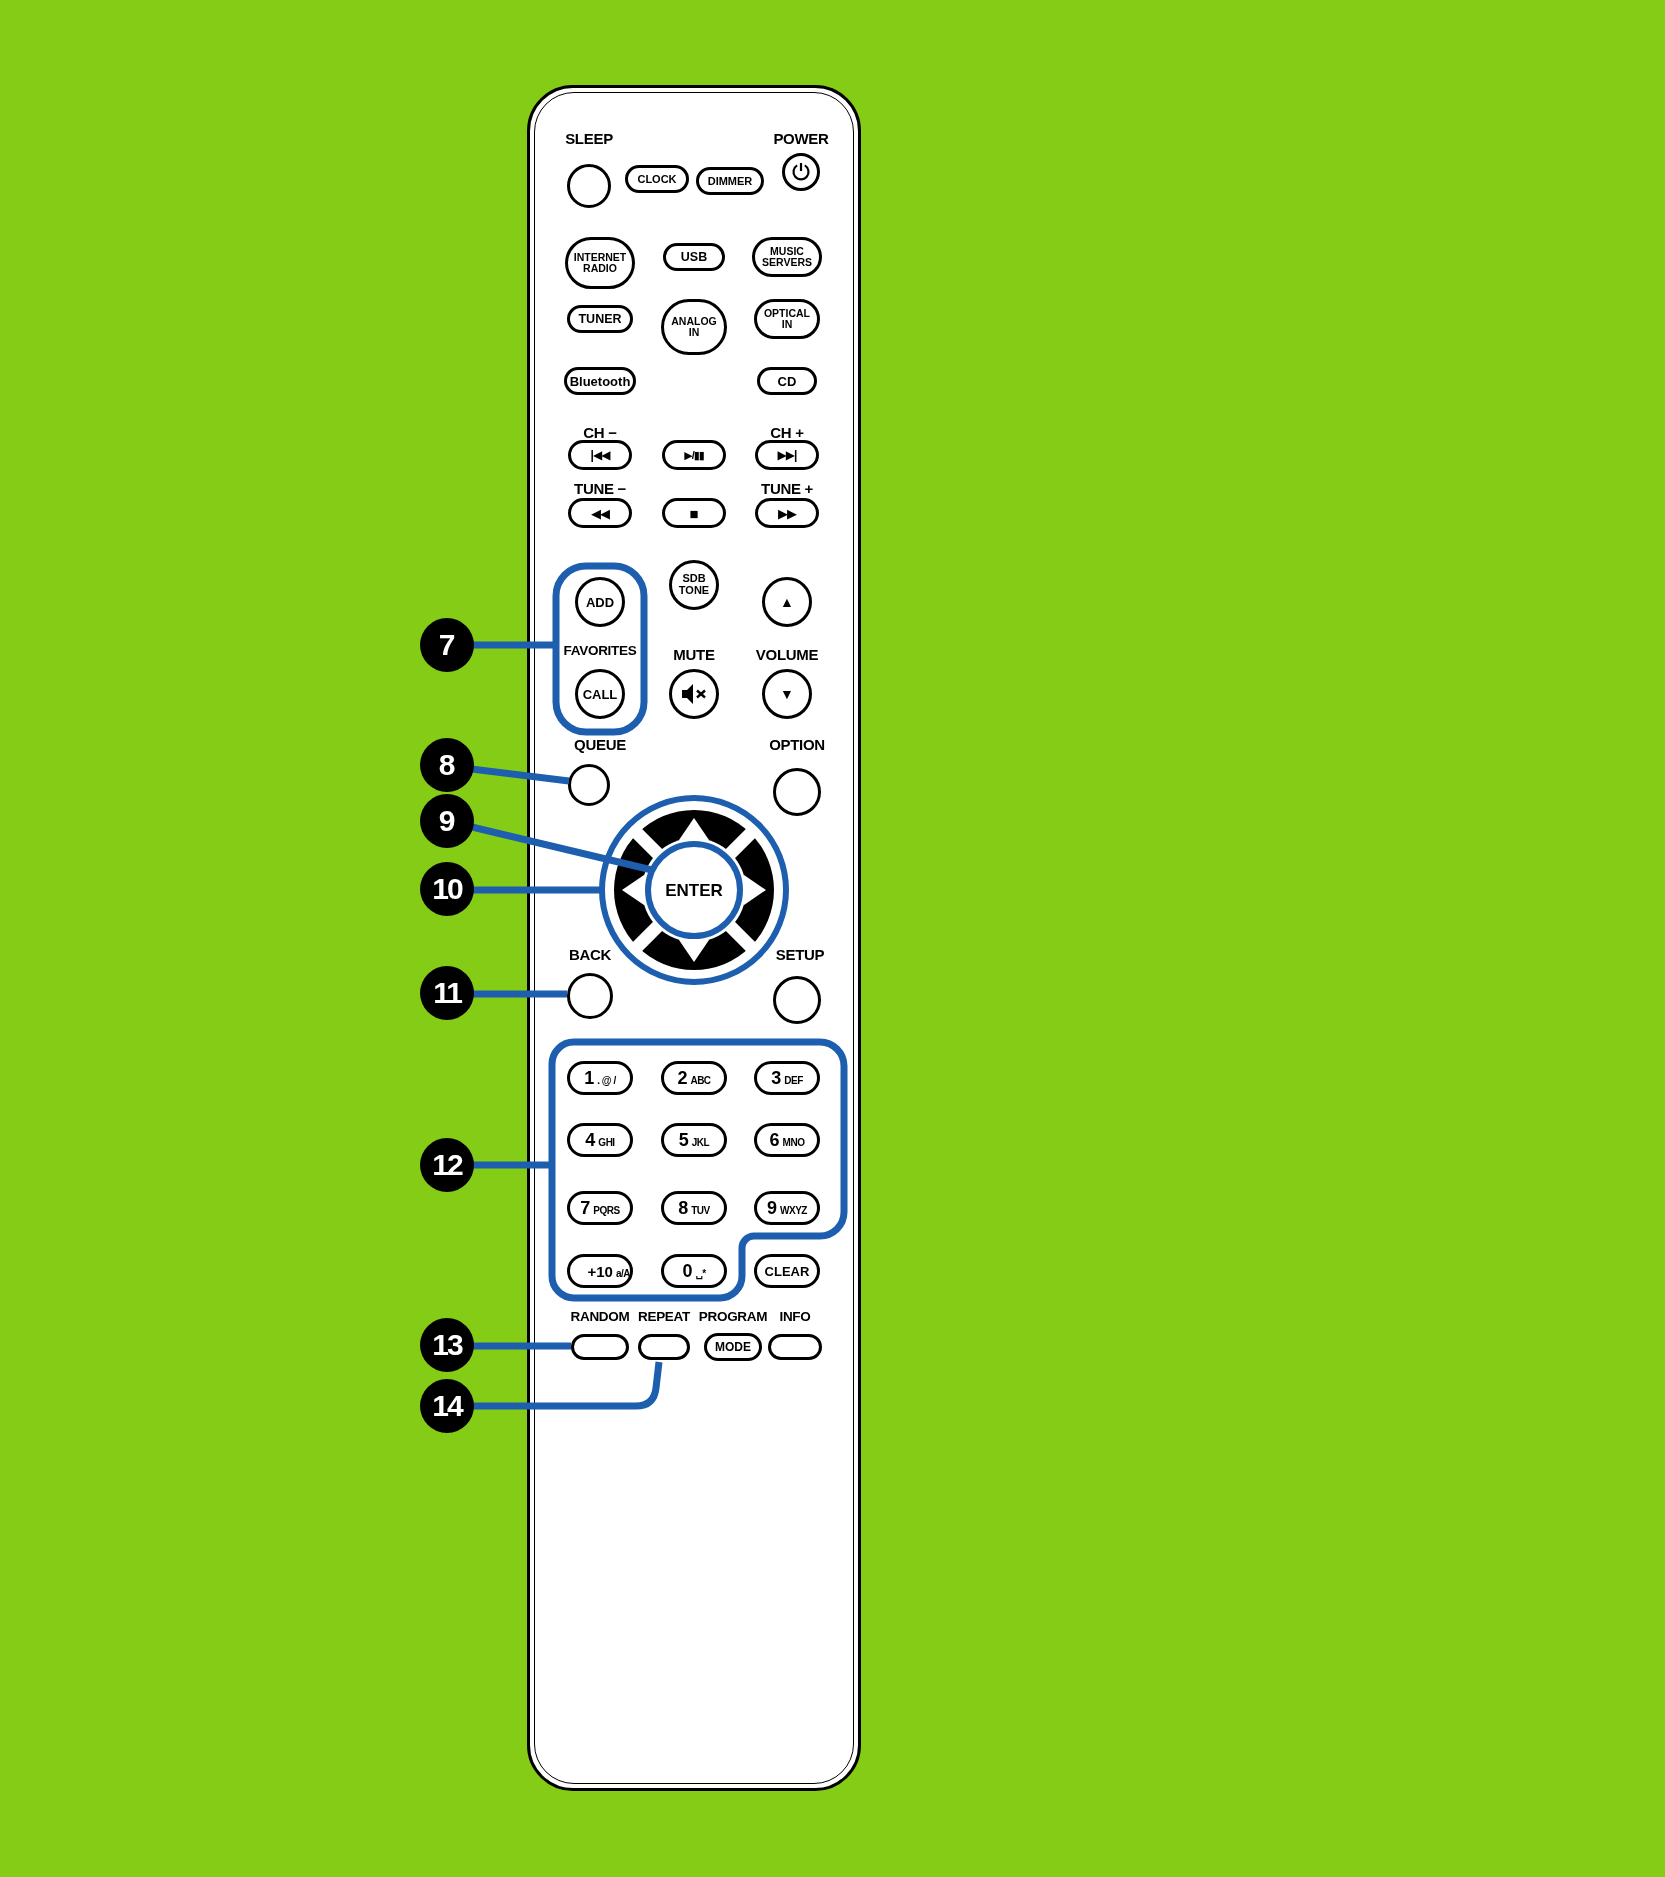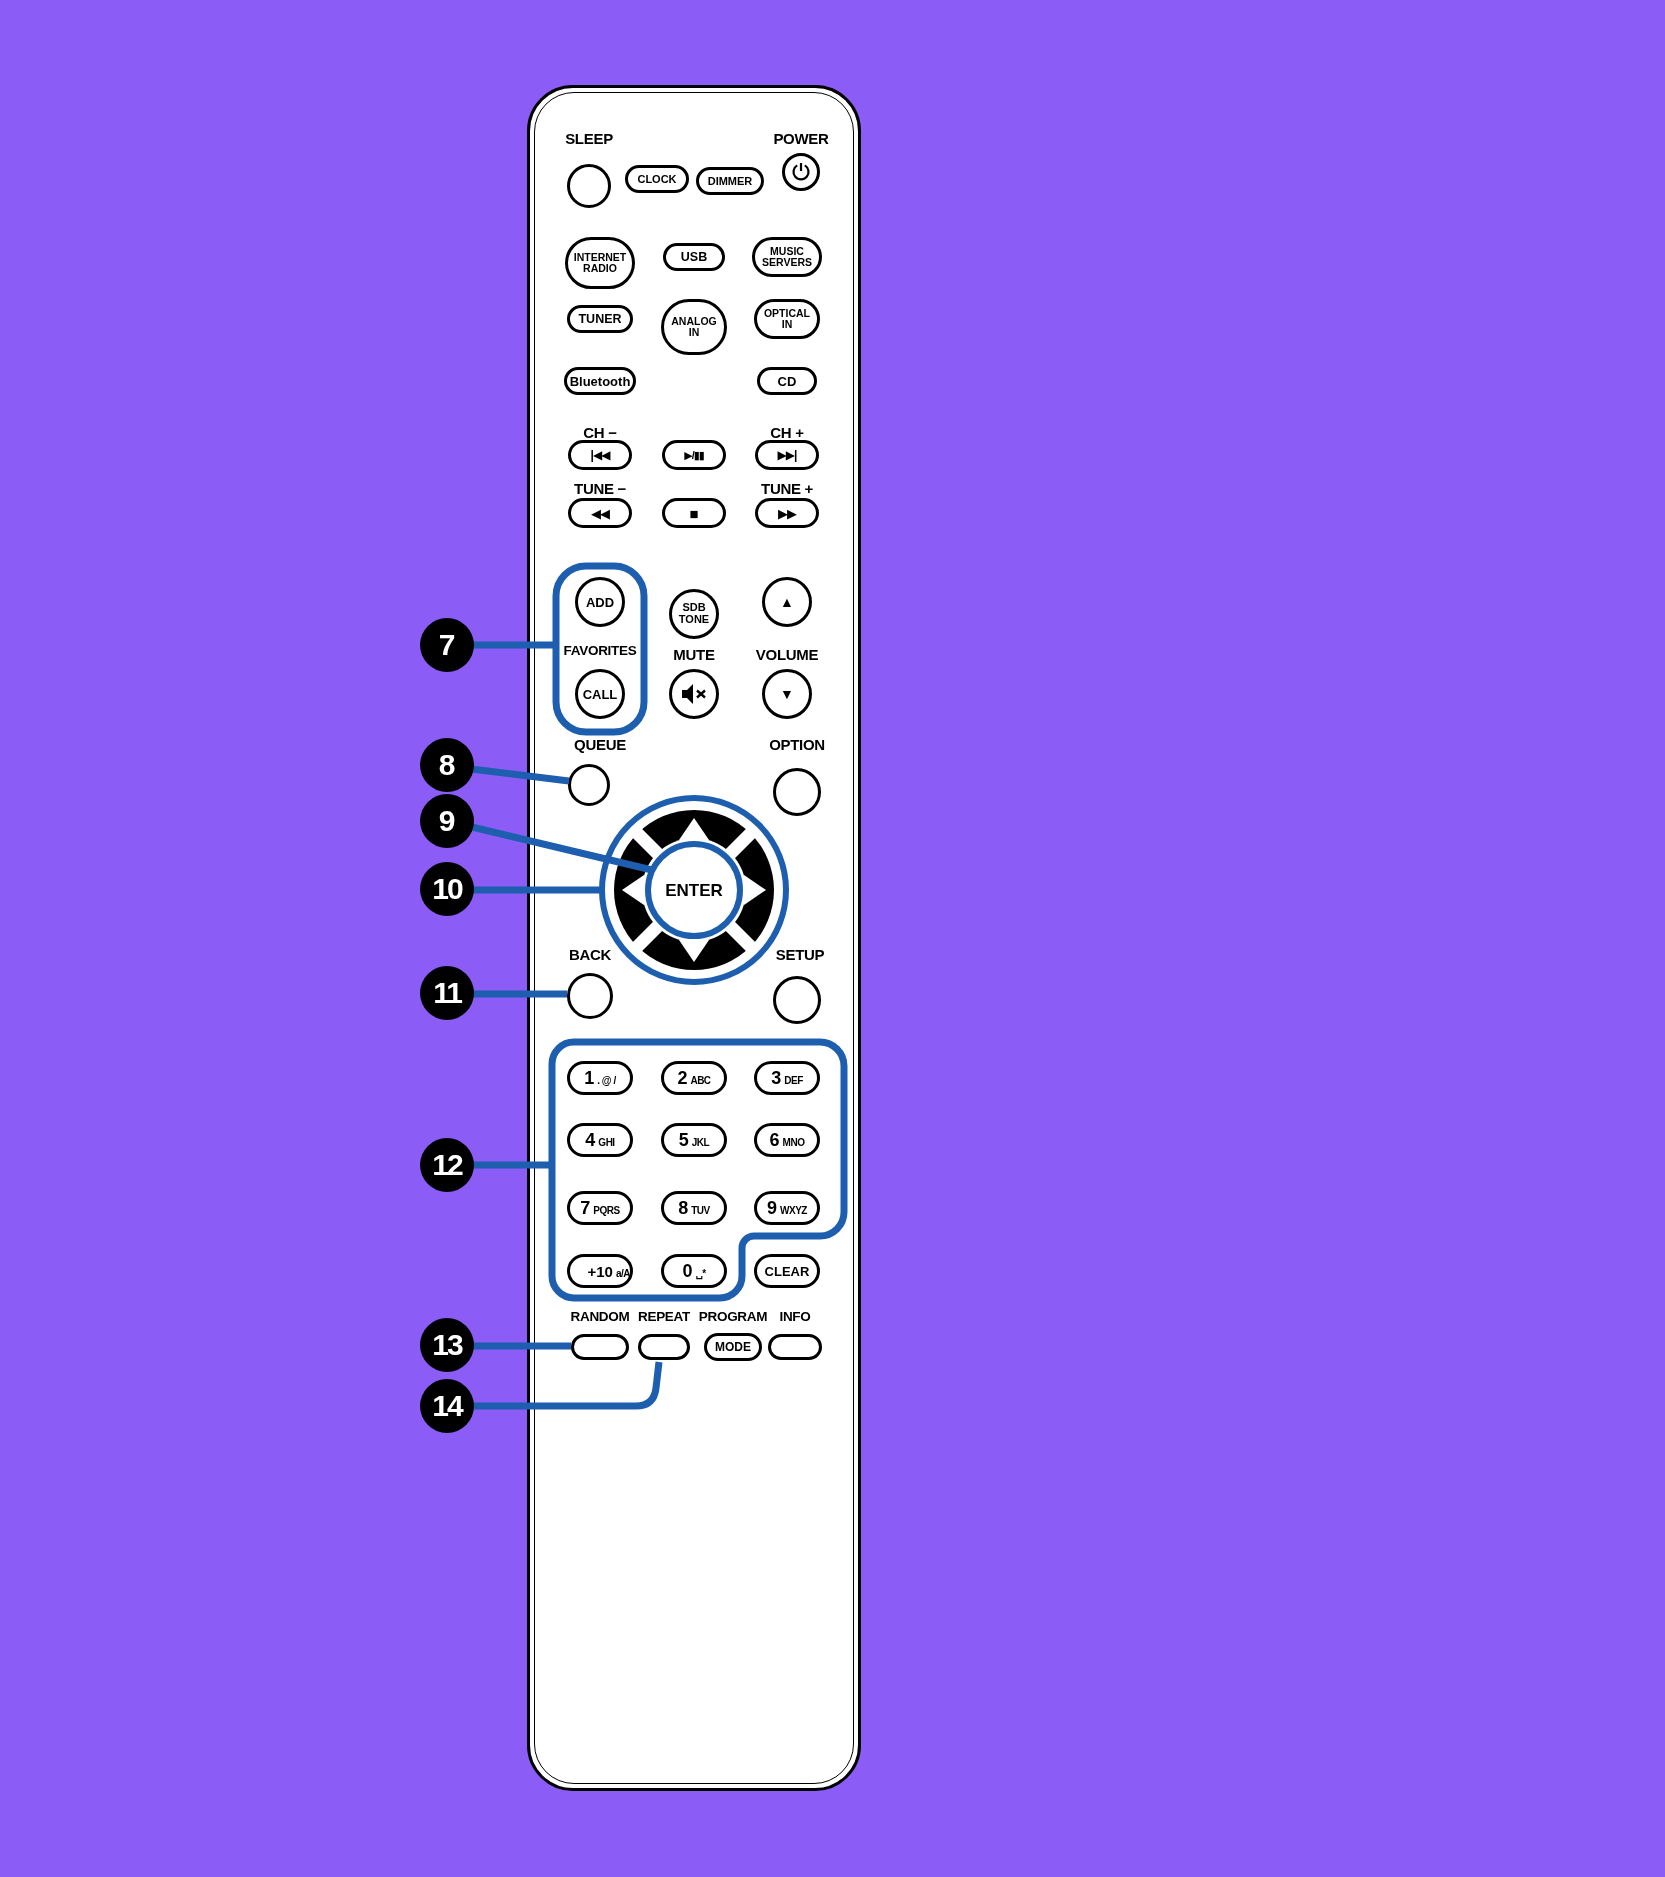--- a/index.html
+++ b/index.html
@@ -1,18 +1,18 @@
 <!DOCTYPE html>
 <html><head>
 <meta charset="utf-8">
 <style>
   * { margin:0; padding:0; box-sizing:border-box; }
   :root { --accent:#1d5fae; }
   body { background:#fff; font-family:"Liberation Sans","DejaVu Sans",sans-serif; }
-  .canvas { position:relative; width:1665px; height:1877px; background:#8b5cf6; overflow:hidden; }
+  .canvas { position:relative; width:1665px; height:1877px; background:#84cc16; overflow:hidden; }
 
   .remote { position:absolute; left:527px; top:85px; width:334px; height:1706px;
             border:3px solid #000; border-radius:46px; background:#fff; }
   .remote-inner { position:absolute; inset:4px; border:1.5px solid #000; border-radius:40px; }
 
   .lbl { position:absolute; font-weight:bold; font-size:15px; color:#000;
          text-align:center; letter-spacing:-0.3px; line-height:18px; }
   .lbl.sm { font-size:13.5px; }
 
   .btn { position:absolute; display:flex; align-items:center; justify-content:center;
@@ -116,21 +116,21 @@
     </div>
 
   <div class="btn round f13" style="left:575px;top:577px;width:50px;height:50px;">
       <span>ADD</span>
     </div>
   <div class="lbl sm" style="left:552px;top:642px;width:96px;">FAVORITES</div>
   <div class="btn round f13" style="left:575px;top:669px;width:50px;height:50px;">
       <span>CALL</span>
     </div>
 
-  <div class="btn round two-line f11" style="left:669px;top:589px;width:50px;height:50px;"><span>SDB
+  <div class="btn round two-line f11" style="left:669px;top:560px;width:50px;height:50px;"><span>SDB
 TONE</span></div>
   <div class="btn round f14" style="left:762px;top:577px;width:50px;height:50px;">
       <span>▲</span>
     </div>
 
   <div class="lbl" style="left:659px;top:646px;width:70px;">MUTE</div>
   <div class="lbl" style="left:749px;top:646px;width:76px;">VOLUME</div>
 
   <div class="btn round" style="left:669px;top:669px;width:50px;height:50px;">
     <svg width="26" height="22" viewBox="0 0 26 22">

